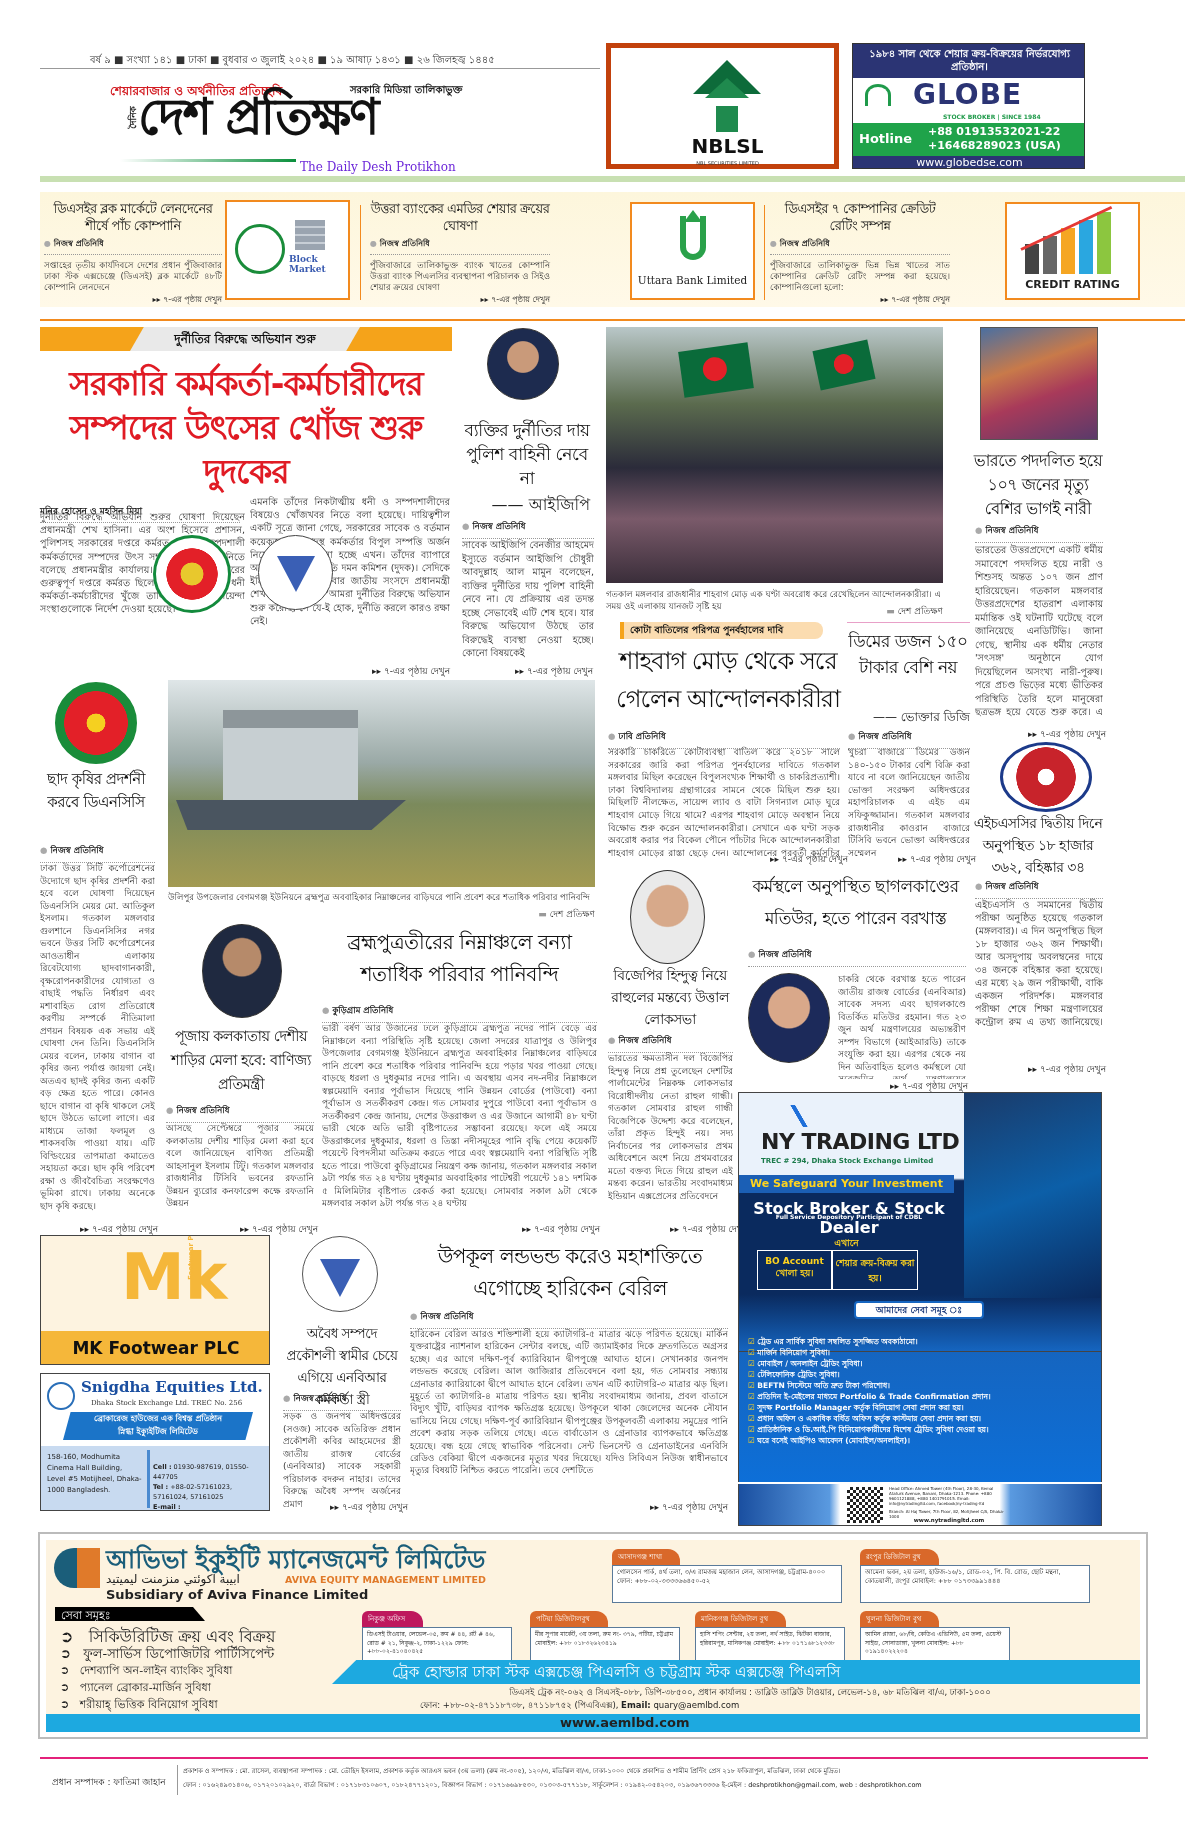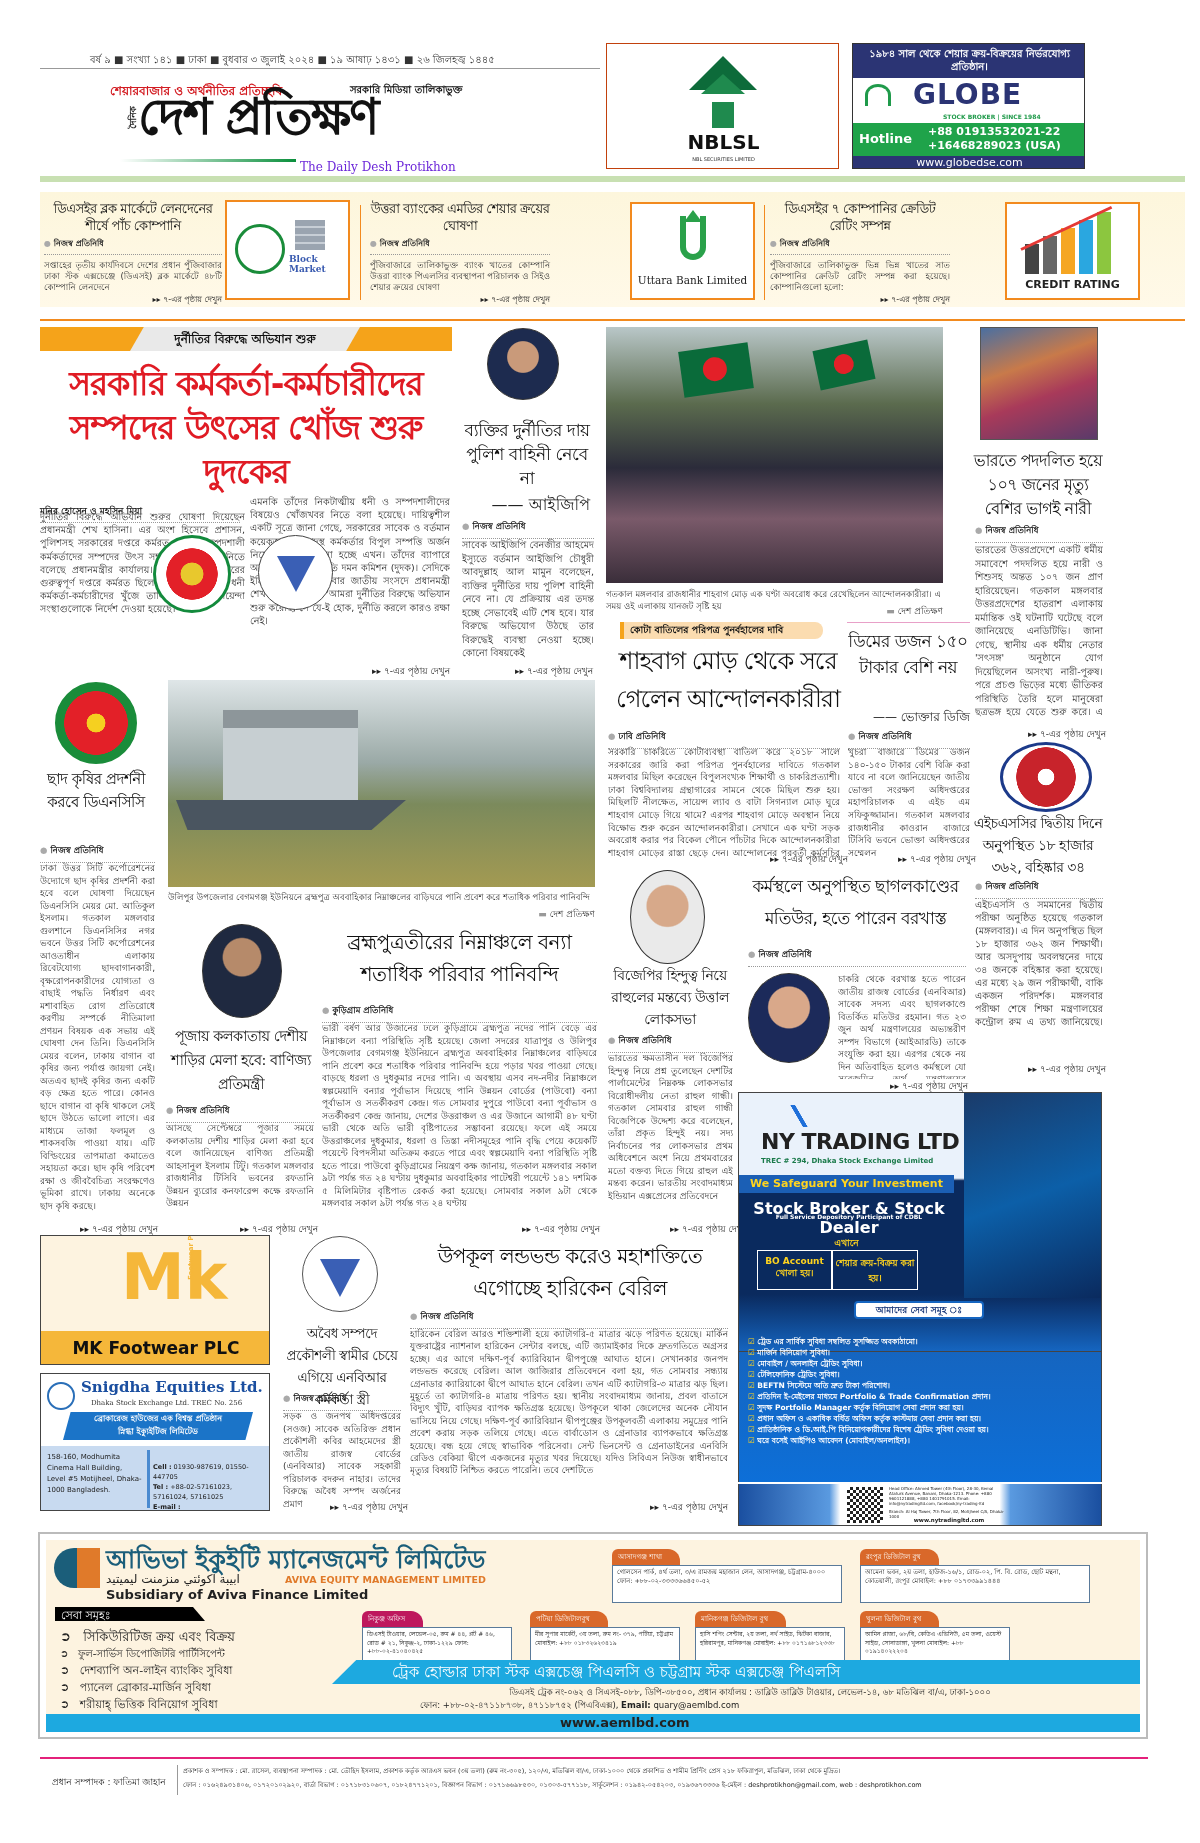--- a/index.html
+++ b/index.html
@@ -24,21 +24,21 @@
 
 <div class="abs" style="left:90px;top:52px;width:430px;font-size:10px;color:#333;white-space:nowrap">বর্ষ ৯ ■ সংখ্যা ১৪১ ■ ঢাকা ■ বুধবার ৩ জুলাই ২০২৪ ■ ১৯ আষাঢ় ১৪৩১ ■ ২৬ জিলহজ্ব ১৪৪৫</div>
 <div class="abs divider" style="left:40px;top:68px;width:560px;height:1px;background:#999"></div>
 <div class="abs" style="left:110px;top:82px;font-size:12px;font-weight:bold;color:#d31c22">শেয়ারবাজার ও অর্থনীতির প্রতিচ্ছবি</div>
 <div class="abs" style="left:350px;top:82px;font-size:10px;font-weight:bold;color:#111">সরকারি মিডিয়া তালিকাভুক্ত</div>
 <div class="abs" style="left:122px;top:110px;font-size:9px;transform:rotate(-90deg);font-weight:bold">দৈনিক</div>
 <div class="abs" style="left:138px;top:86px;font-size:50px;font-weight:bold;color:#111;letter-spacing:-2px;line-height:62px">দেশ প্রতিক্ষণ</div>
 <div class="abs" style="left:120px;top:159px;width:176px;height:3px;background:linear-gradient(90deg,#fff,#0a8f3c)"></div>
 <div class="abs serif" style="left:300px;top:160px;font-size:12px;color:#6d28d9">The Daily Desh Protikhon</div>
 
-<div class="abs" style="left:606px;top:43px;width:233px;height:126px;border:1px solid #c2410c;background:#fff">
+<div class="abs" style="left:606px;top:43px;width:233px;height:126px;border:5px solid #c2410c;background:#fff">
   <div class="abs" style="left:82px;top:12px;width:0;height:0;border-left:34px solid transparent;border-right:34px solid transparent;border-bottom:34px solid #0d6b3a"></div>
   <div class="abs" style="left:94px;top:30px;width:0;height:0;border-left:22px solid transparent;border-right:22px solid transparent;border-bottom:20px solid #1f8a4e"></div>
   <div class="abs" style="left:105px;top:58px;width:22px;height:26px;background:#1f8a4e"></div>
   <div class="abs" style="left:0;top:86px;width:233px;text-align:center;font-size:20px;font-weight:bold;color:#111">NBLSL</div>
   <div class="abs" style="left:0;top:112px;width:233px;text-align:center;font-size:5px;color:#333">NBL SECURITIES LIMITED</div>
 </div>
 
 <div class="abs" style="left:852px;top:43px;width:233px;height:126px;border:1px solid #333;background:#fff;overflow:hidden">
   <div class="abs" style="left:0;top:0;width:233px;height:34px;background:#2b3474;color:#fff;font-size:10px;text-align:center;padding:3px 6px;line-height:13px;font-weight:bold">১৯৮৪ সাল থেকে শেয়ার ক্রয়-বিক্রয়ের নির্ভরযোগ্য প্রতিষ্ঠান।</div>
   <div class="abs" style="left:12px;top:40px;width:26px;height:22px;border-radius:50% 50% 0 0;border:3px solid #1f9a4a;border-bottom:none"></div>
@@ -267,22 +267,22 @@
 <div class="abs" style="left:38px;top:1532px;width:1110px;height:207px;border:2px solid #bbb;background:#fff">
   <div class="abs" style="left:6px;top:6px;width:1094px;height:192px;background:#fdf3e0"></div>
   <div class="abs" style="left:14px;top:14px;width:46px;height:40px;border-radius:40px 0 0 40px;background:linear-gradient(90deg,#1b5e7a 50%,#e07a2a 50%)"></div>
   <div class="abs" style="left:66px;top:6px;font-size:25px;color:#1b5e7a;font-weight:bold">আভিভা ইকুইটি ম্যানেজমেন্ট লিমিটেড</div>
   <div class="abs" style="left:66px;top:38px;font-size:12px;color:#222;direction:rtl">ابيبة اكوئتي منزمنت ليميتيد</div>
   <div class="abs" style="left:245px;top:40px;font-size:9.5px;color:#e07a2a;font-weight:bold">AVIVA EQUITY MANAGEMENT LIMITED</div>
   <div class="abs" style="left:66px;top:53px;font-size:13px;font-weight:bold;color:#222">Subsidiary of Aviva Finance Limited</div>
 
   <div class="abs" style="left:15px;top:73px;width:150px;height:14px;background:#000000;color:#fff;font-size:11px;padding-left:6px;line-height:18px;clip-path:polygon(0 0,92% 0,100% 100%,0 100%)">সেবা সমূহঃ</div>
   <div class="abs" style="left:20px;top:94px;width:270px">
-    <div style="font-size:13px;line-height:17px;color:#222"><span>➲&nbsp;&nbsp;&nbsp;</span><span>সিকিউরিটিজ ক্রয় এবং বিক্রয়</span></div>
-    <div style="font-size:10px;line-height:17px;color:#222"><span>➲&nbsp;&nbsp;&nbsp;</span><span>ফুল-সার্ভিস ডিপোজিটরি পার্টিসিপেন্ট</span></div>
+    <div style="font-size:16px;line-height:17px;color:#222"><span>➲&nbsp;&nbsp;&nbsp;</span><span>সিকিউরিটিজ ক্রয় এবং বিক্রয়</span></div>
+    <div style="font-size:13px;line-height:17px;color:#222"><span>➲&nbsp;&nbsp;&nbsp;</span><span>ফুল-সার্ভিস ডিপোজিটরি পার্টিসিপেন্ট</span></div>
     <div style="font-size:11px;line-height:17px;color:#222"><span>➲&nbsp;&nbsp;&nbsp;</span><span>দেশব্যাপি অন-লাইন ব্যাংকিং সুবিধা</span></div>
     <div style="font-size:11px;line-height:17px;color:#222"><span>➲&nbsp;&nbsp;&nbsp;</span><span>প্যানেল ব্রোকার-মার্জিন সুবিধা</span></div>
     <div style="font-size:11px;line-height:17px;color:#222"><span>➲&nbsp;&nbsp;&nbsp;</span><span>শরীয়াহ্ ভিত্তিক বিনিয়োগ সুবিধা</span></div>
   </div>
 
   <div class="abs" style="left:572px;top:10px;width:230px">
     <div style="display:inline-block;background:#d9682a;color:#fff;font-size:7px;padding:2px 18px 2px 6px;border-radius:6px 12px 0 0">আসাদগঞ্জ শাখা</div>
     <div style="border:1px solid #5a7a9a;background:#fff;font-size:6.5px;line-height:9px;padding:2px 4px;height:38px;overflow:hidden">গোলসেন পার্ক, ৪র্থ তলা, ৩/এ রামজয় মহাজান লেন, আসাদগঞ্জ, চট্টগ্রাম-৪০০০ ফোন: +৮৮-০২-৩৩৩৩৬৬৪৫০-৫২</div>
   </div>
   <div class="abs" style="left:820px;top:10px;width:230px">

